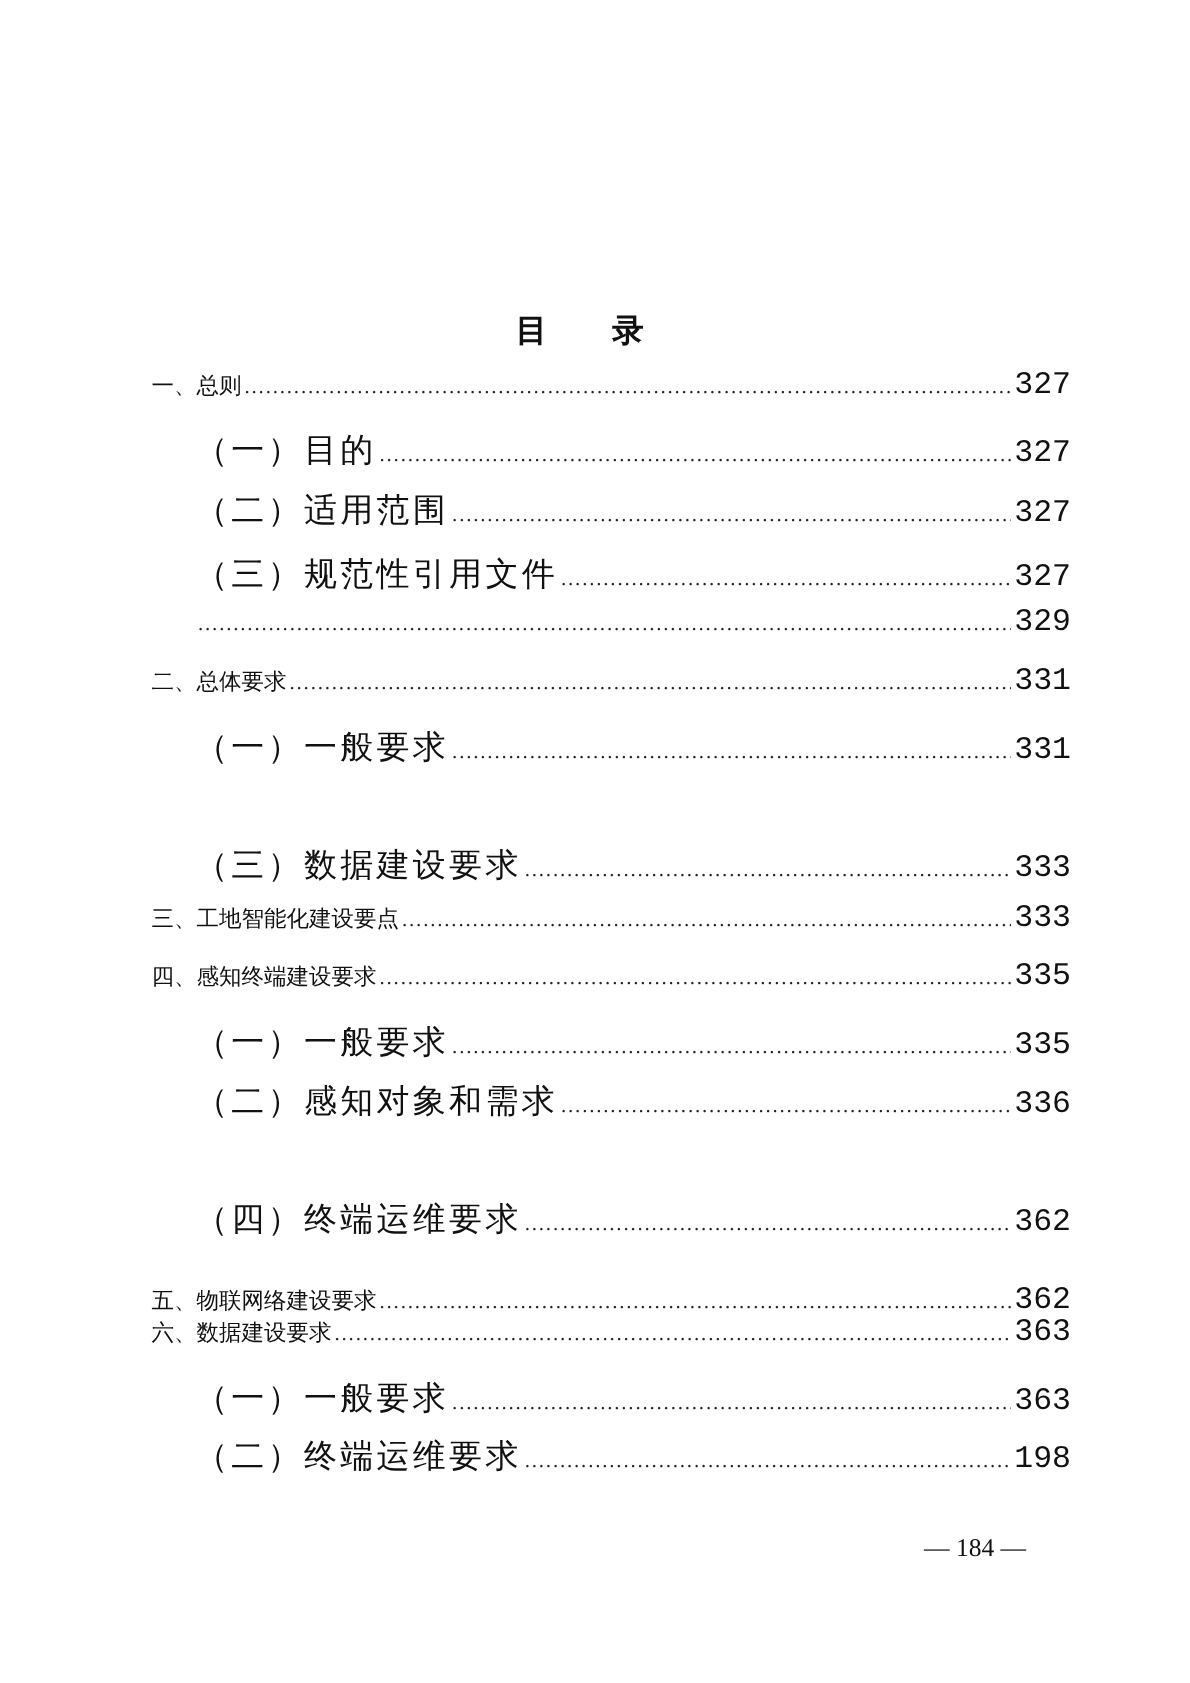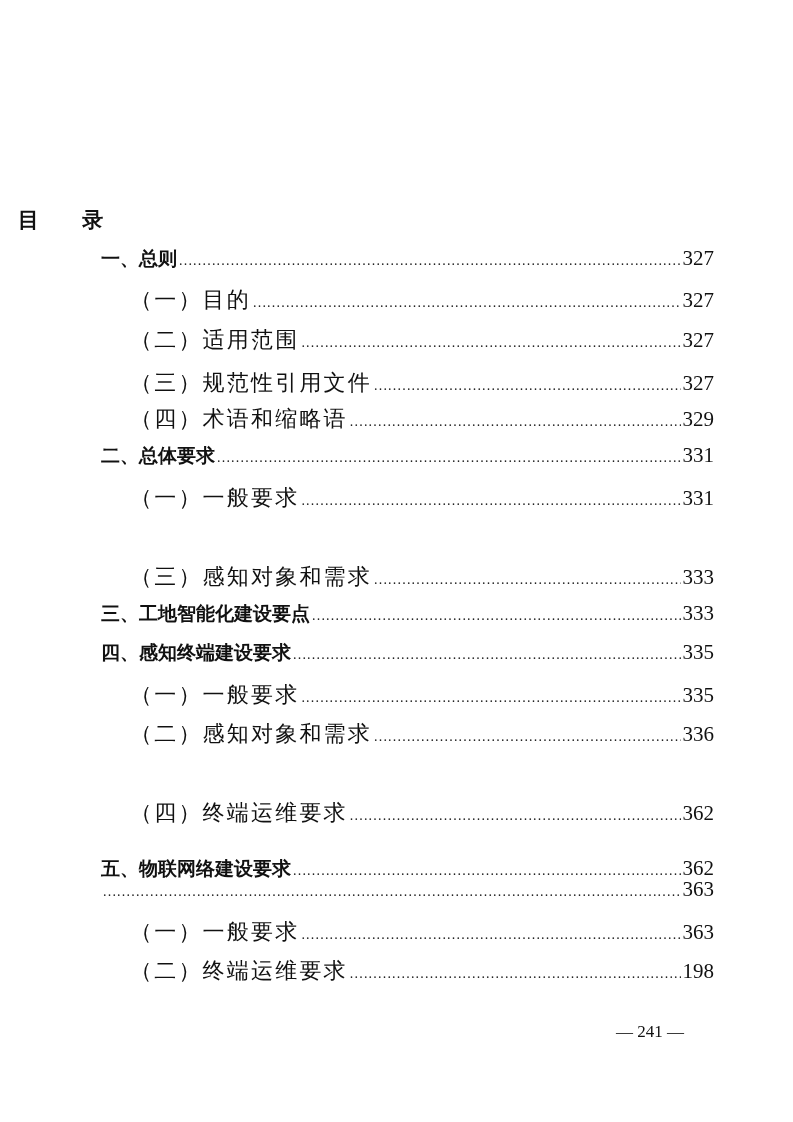--- a/index.html
+++ b/index.html
@@ -1,37 +1,37 @@
 <!DOCTYPE html>
 <html><head>
 <meta charset="utf-8">
 <style>
   html, body { margin:0; padding:0; background:#ffffff; }
   body { width:793px; height:1122px; position:relative; overflow:hidden; color:#111; }
   .title {
-    position:absolute; left:0; width:773px; top:206px; 
+    position:absolute; left:0; width:773px; top:206px; text-align:center;
     font-family:"DejaVu Sans", sans-serif; font-size:21px; font-weight:bold; letter-spacing:18px;
     text-indent:18px;
   }
   .toc { position:absolute; left:0; top:0; width:793px; height:1122px; }
   .row {
     position:absolute; display:flex; align-items:baseline; height:30px;
     right:79px;
   }
   .row.l1 { left:101px; }
   .row.l2 { left:130px; }
   .lbl { white-space:nowrap; flex:0 0 auto; }
-  .l1 .lbl { font-family:"DejaVu Sans", sans-serif; font-size:19px;font-weight:bold; }
+  .l1 .lbl { font-family:"DejaVu Sans", sans-serif; font-size:15px; }
   .l2 .lbl { font-family:"DejaVu Serif", serif; font-size:22px; letter-spacing:2.2px; }
   .dots {
     flex:1 1 auto; overflow:hidden; white-space:nowrap; margin:0 2px;
     font-family:"Liberation Serif", serif; font-size:14px; letter-spacing:1.2px; color:#222;
   }
   .dots::after { content:"................................................................................................................................................................................................"; }
-  .pg { flex:0 0 auto; font-family:Liberation Serif, serif; font-size:21px; }
+  .pg { flex:0 0 auto; font-family:Liberation Mono, monospace; font-size:21px; }
   .footer {
     position:absolute; top:1022px; left:605px; width:90px; text-align:center;
     font-family:"Liberation Serif", serif; font-size:17px;
   }
 </style>
 </head>
 <body>
 
 <div class="title">目  录</div>
 
@@ -50,36 +50,35 @@
       <span class="lbl">（二）适用范围</span>
       <span class="dots"></span>
       <span class="pg">327</span>
     </div>
   <div class="row l2" style="top:368px">
       <span class="lbl">（三）规范性引用文件</span>
       <span class="dots"></span>
       <span class="pg">327</span>
     </div>
   <div class="row l2" style="top:404px">
-      <span class="lbl">（四）术语和缩略语</span>
       <span class="dots"></span>
       <span class="pg">329</span>
     </div>
   <div class="row l1" style="top:443px">
       <span class="lbl">二、总体要求</span>
       <span class="dots"></span>
       <span class="pg">331</span>
     </div>
   <div class="row l2" style="top:483px">
       <span class="lbl">（一）一般要求</span>
       <span class="dots"></span>
       <span class="pg">331</span>
     </div>
   <div class="row l2" style="top:562px">
-      <span class="lbl">（三）感知对象和需求</span>
+      <span class="lbl">（三）数据建设要求</span>
       <span class="dots"></span>
       <span class="pg">333</span>
     </div>
   <div class="row l1" style="top:601px">
       <span class="lbl">三、工地智能化建设要点</span>
       <span class="dots"></span>
       <span class="pg">333</span>
     </div>
   <div class="row l1" style="top:640px">
       <span class="lbl">四、感知终端建设要求</span>
@@ -100,28 +99,29 @@
       <span class="lbl">（四）终端运维要求</span>
       <span class="dots"></span>
       <span class="pg">362</span>
     </div>
   <div class="row l1" style="top:856px">
       <span class="lbl">五、物联网络建设要求</span>
       <span class="dots"></span>
       <span class="pg">362</span>
     </div>
   <div class="row l1" style="top:877px">
+      <span class="lbl">六、数据建设要求</span>
       <span class="dots"></span>
       <span class="pg">363</span>
     </div>
   <div class="row l2" style="top:917px">
       <span class="lbl">（一）一般要求</span>
       <span class="dots"></span>
       <span class="pg">363</span>
     </div>
   <div class="row l2" style="top:956px">
       <span class="lbl">（二）终端运维要求</span>
       <span class="dots"></span>
       <span class="pg">198</span>
     </div>
 </div>
 
-<div class="footer">— 241 —</div>
+<div class="footer">— 184 —</div>
 
 </body></html>

